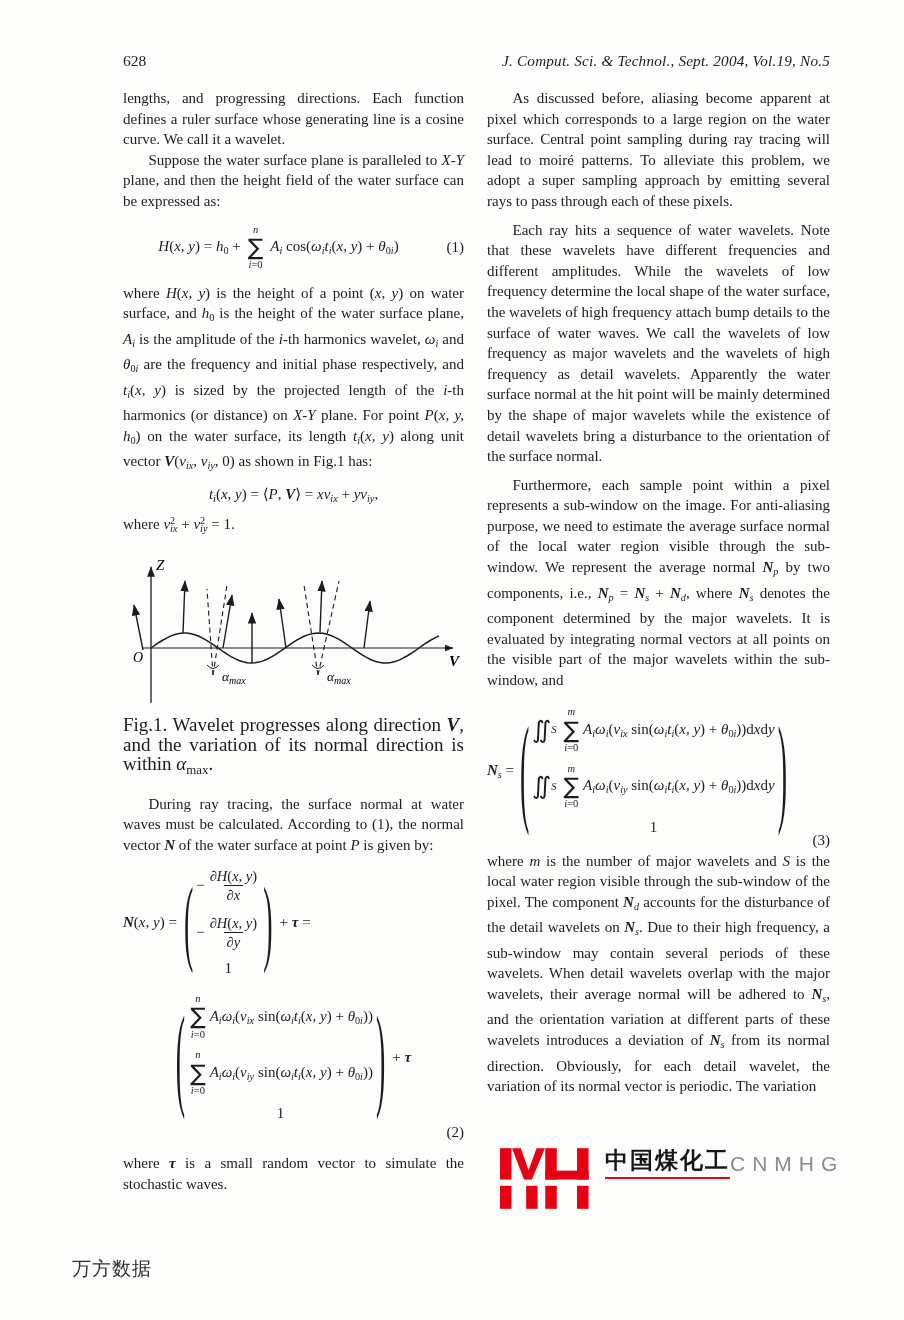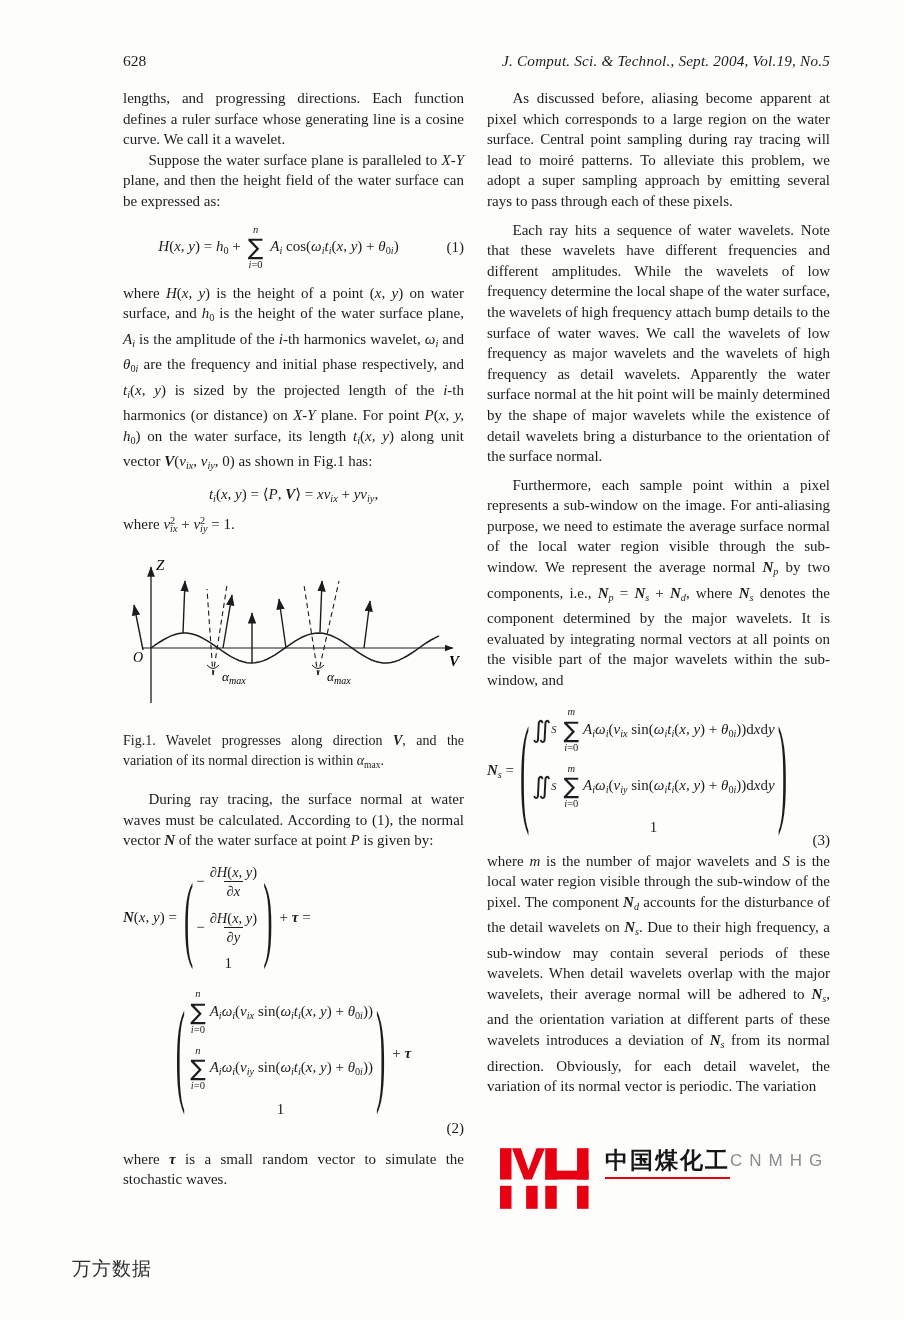--- a/index.html
+++ b/index.html
@@ -29,30 +29,30 @@
   .frac .num{padding:0 3px;}
   .vec{display:inline-flex;align-items:center;}
   .vbody{display:inline-flex;flex-direction:column;align-items:center;row-gap:9px;padding:0 3px;font-size:15px;}
   .erow{display:flex;align-items:center;column-gap:2px;}
   .paren{display:inline-block;transform-origin:center;line-height:1;font-weight:400;}
   .eqline{display:flex;align-items:center;font-size:15px;}
   .eqtail{margin-left:7px;}
   .numline{text-align:right;font-size:15px;margin-top:2px;}
   
   .figure{margin:14px 0 8px;}
-  .figcap{font-size:14px;line-height:19.5px;text-align:justify;margin:16px 0 14px;}
+  .figcap{font-size:19px;line-height:19.5px;text-align:justify;margin:0 0 14px;}
   .fig-svg text{font-family:"Liberation Serif","DejaVu Serif",serif;}
   
   .heading{display:flex;column-gap:17px;font-weight:bold;font-size:16px;margin:6px 0 26px;}
   
   .logo{position:absolute;left:500px;top:1148px;display:flex;align-items:flex-start;column-gap:13px;}
   .logo-txt{display:flex;flex-direction:row;}
   .logo-cn{font-family:"Liberation Sans","DejaVu Sans",sans-serif;font-size:23px;font-weight:bold;
            letter-spacing:2px;color:#161616;padding-bottom:4px;border-bottom:2px solid #e60012;line-height:1.1;}
-  .logo-en{font-family:"Liberation Sans","DejaVu Sans",sans-serif;font-size:17px;letter-spacing:7px;
+  .logo-en{font-family:"Liberation Sans","DejaVu Sans",sans-serif;font-size:21px;letter-spacing:7px;
            color:#8c8c8c;margin-top:4px;line-height:1.1;}
   .watermark{position:absolute;left:72px;top:1256px;font-family:"Liberation Sans","DejaVu Sans",sans-serif;
              font-size:19px;color:#2e2e2e;letter-spacing:1px;}
 </style>
 </head>
 <body>
 
 <div class="page">
 
   <div class="pageno">628</div>

